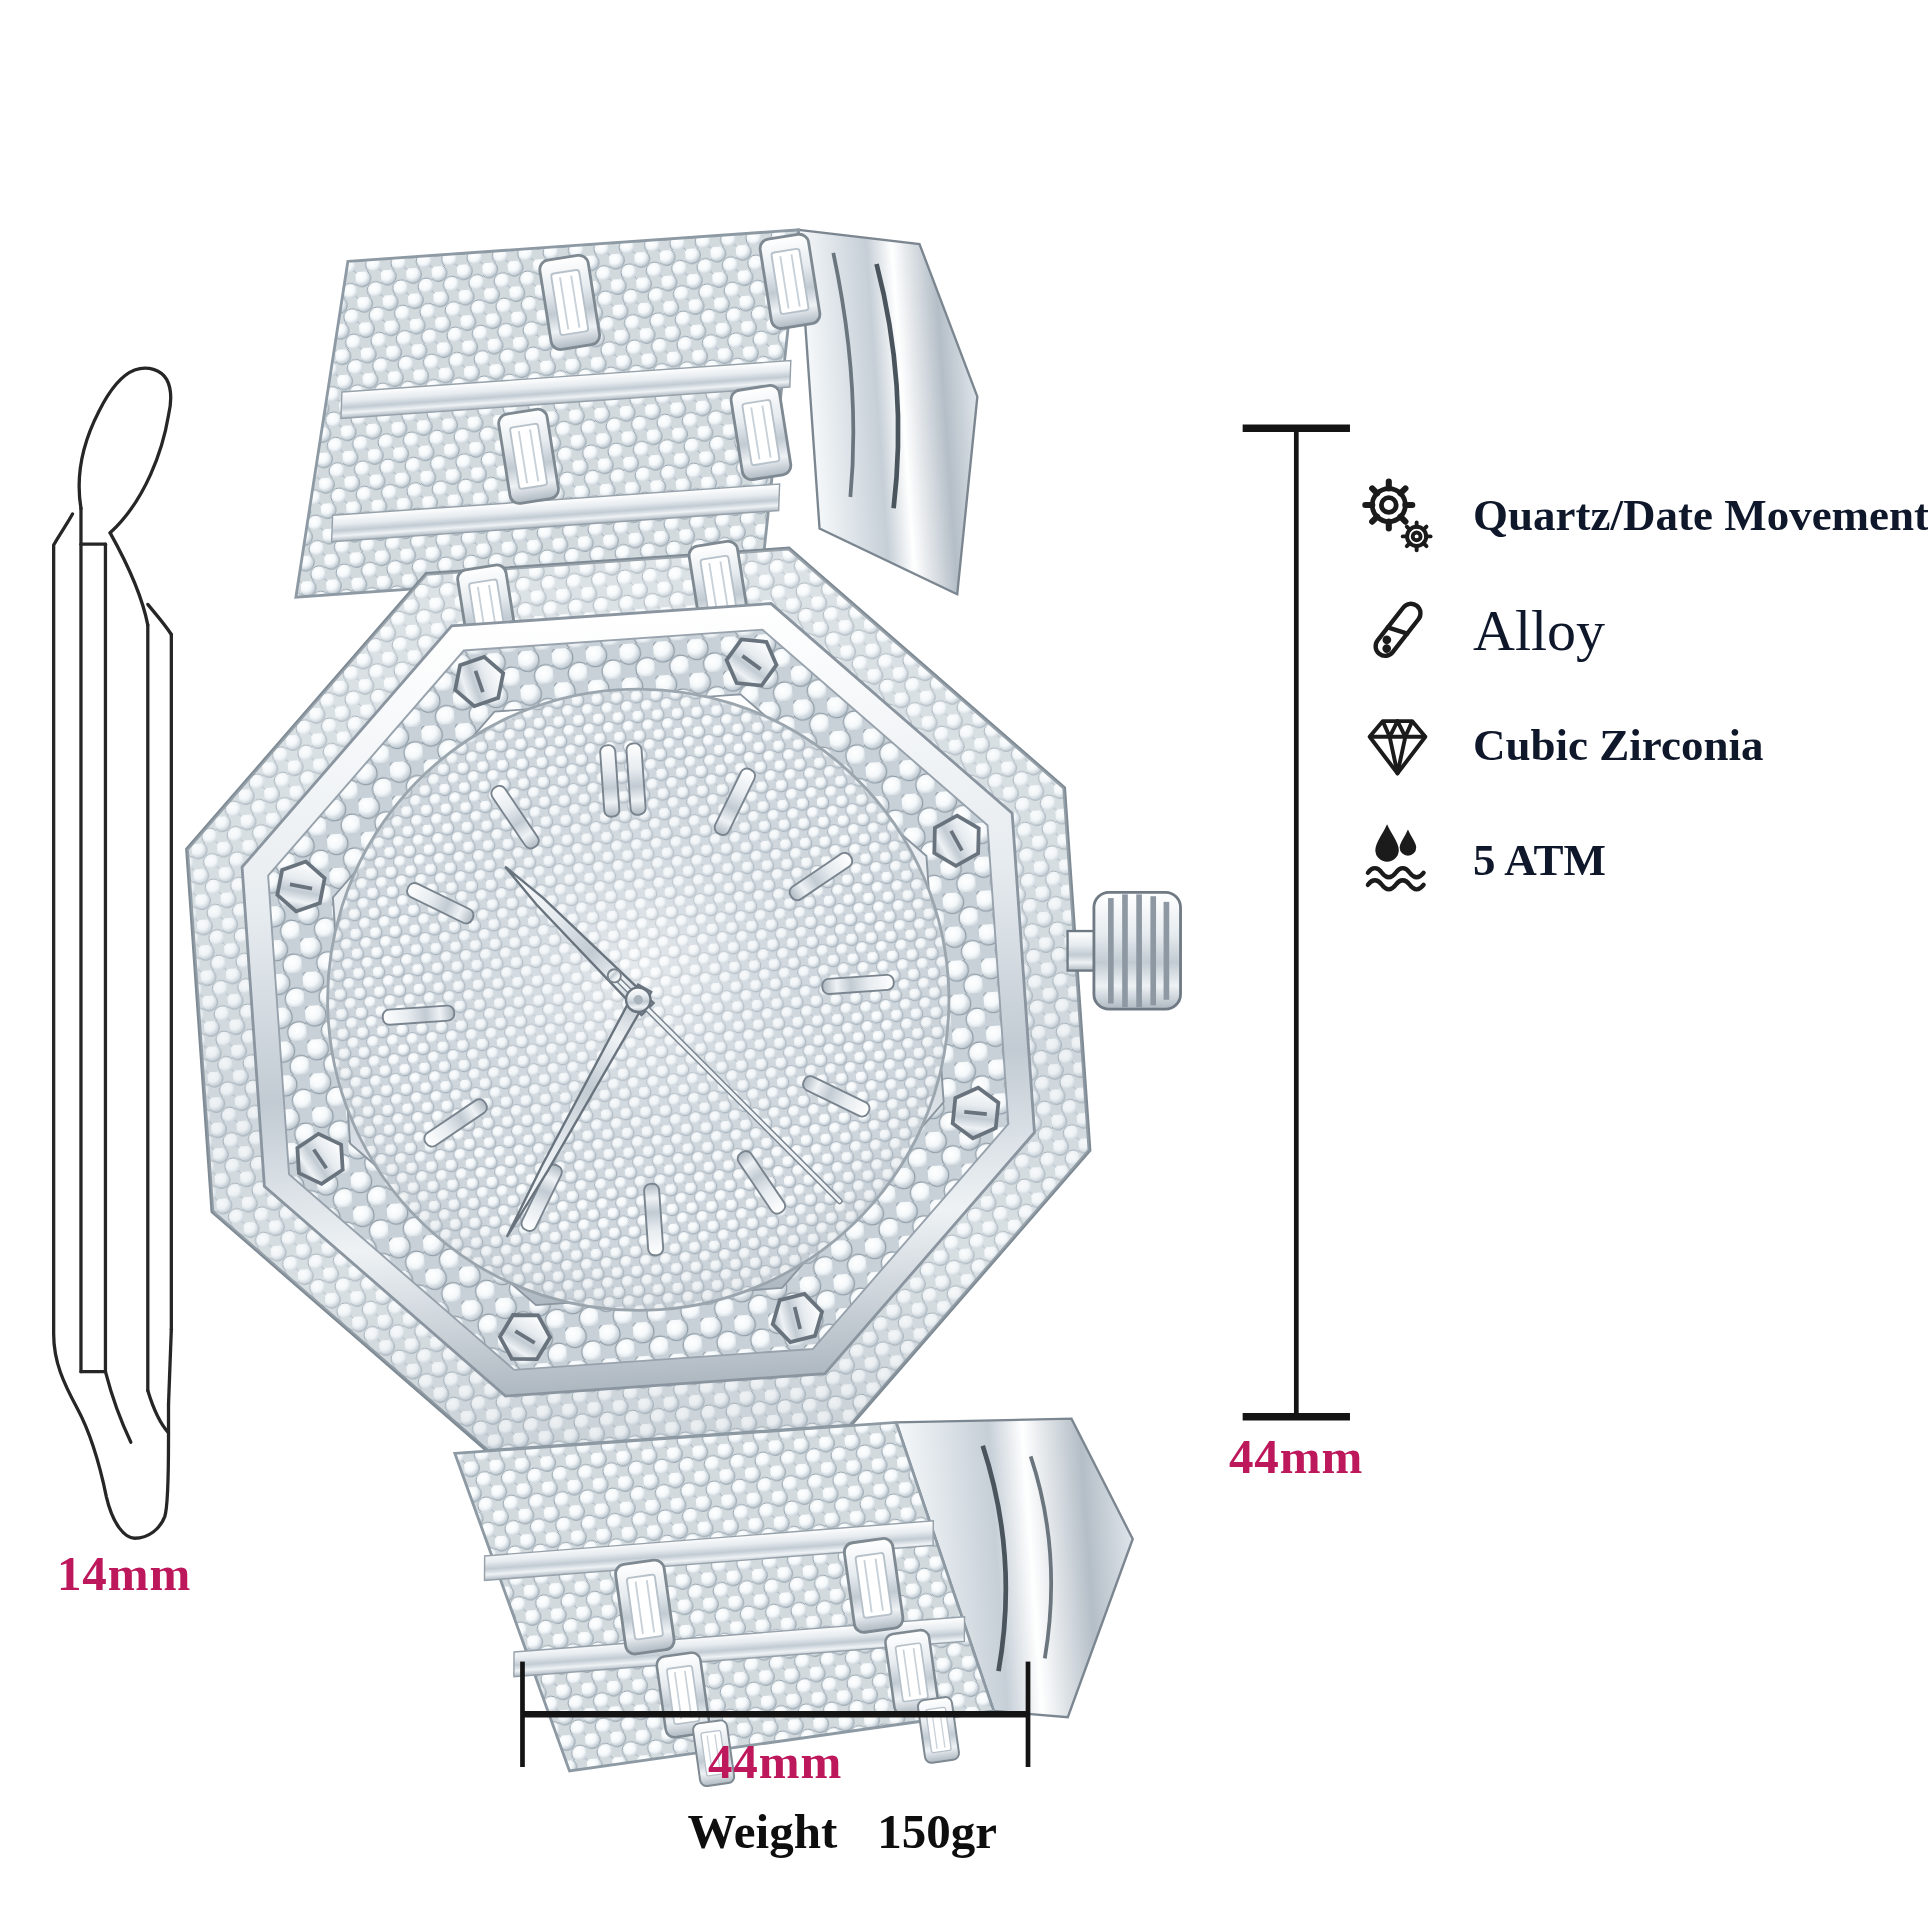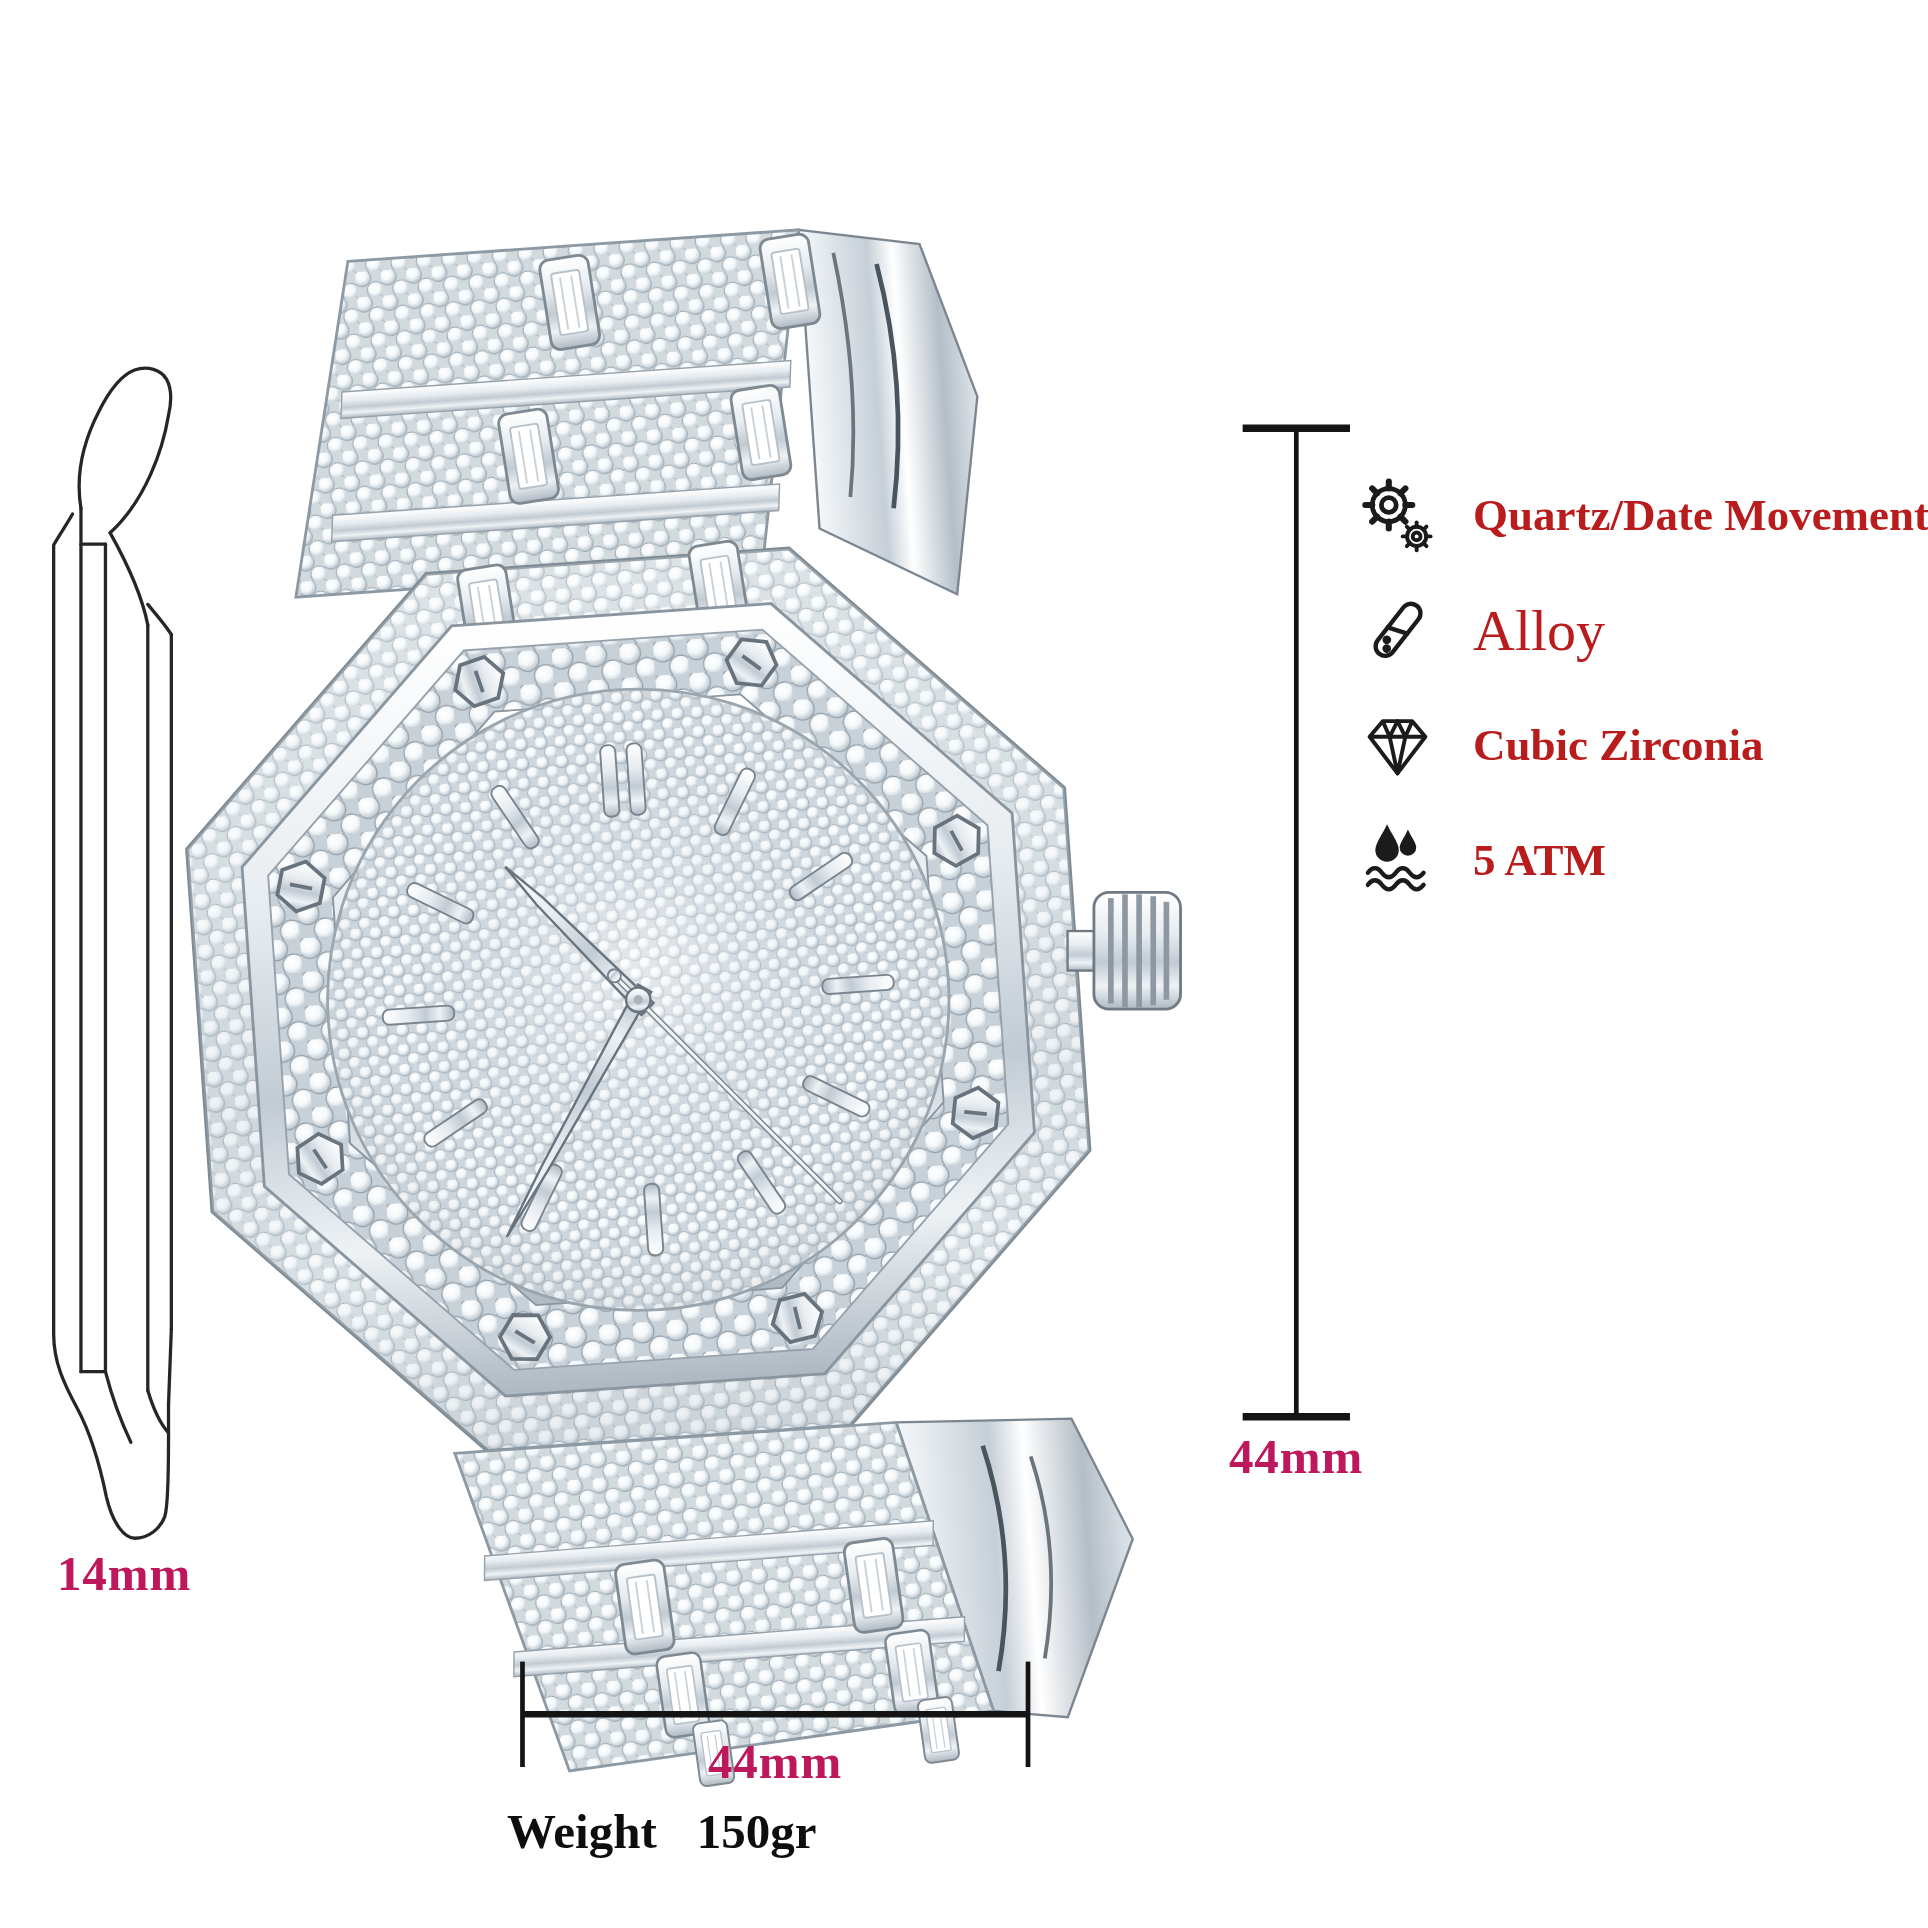--- a/index.html
+++ b/index.html
@@ -9,32 +9,32 @@
     font-family:"Liberation Serif",serif;
     color:#0e0e0e;
   }
   #scene{position:absolute;left:0;top:0;width:1928px;height:1928px;}
   .dim-label{
     position:absolute;text-align:center;font-weight:700;font-size:49px;line-height:1;
     color:#be185d;letter-spacing:0.9px;
   }
   #weight-row{
     position:absolute;left:507px;top:1807px;width:490px;
-    display:flex;justify-content:flex-start;gap:40px;
+    display:flex;justify-content:flex-end;gap:40px;
     font-weight:700;font-size:49px;line-height:1;color:#0e0e0e;
   }
   #spec-list{
     position:absolute;left:1354px;top:458px;width:565px;
     display:flex;flex-direction:column;
   }
   .spec-row{height:115px;display:flex;align-items:center;gap:32px;}
   .spec-icon{width:87px;height:87px;flex:0 0 87px;display:block;}
   .spec-icon svg{width:87px;height:87px;display:block;}
   .spec-label{
-    font-weight:700;font-size:45px;line-height:1;color:#b91c1c;white-space:nowrap;
+    font-weight:700;font-size:45px;line-height:1;color:#0f172a;white-space:nowrap;
   }
   .spec-label.light{font-weight:400;font-size:58px;}
 </style>
 </head>
 <body>
 
 <svg id="scene" viewBox="0 0 2048 2048">
   <defs>
     <linearGradient id="metalV" x1="0" y1="0" x2="0" y2="1">
       <stop offset="0" stop-color="#ffffff"></stop>

